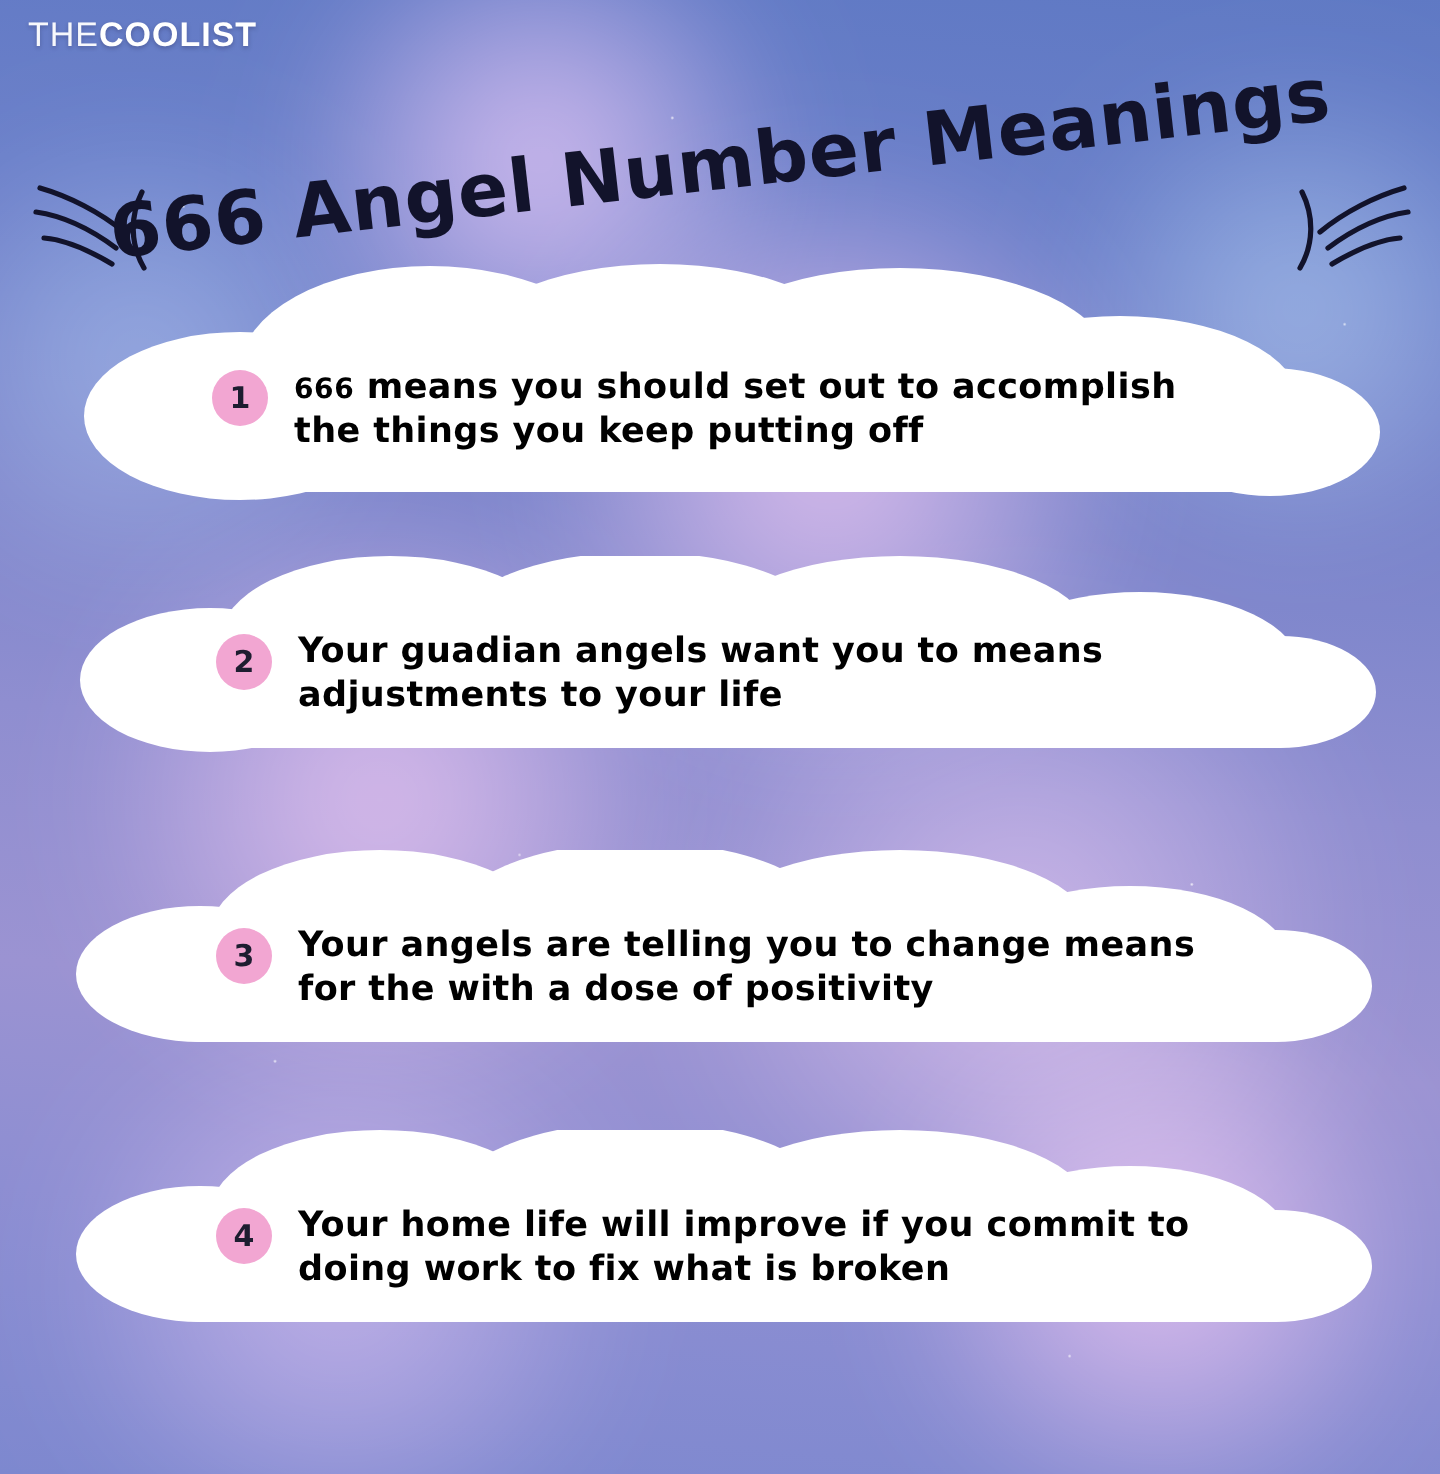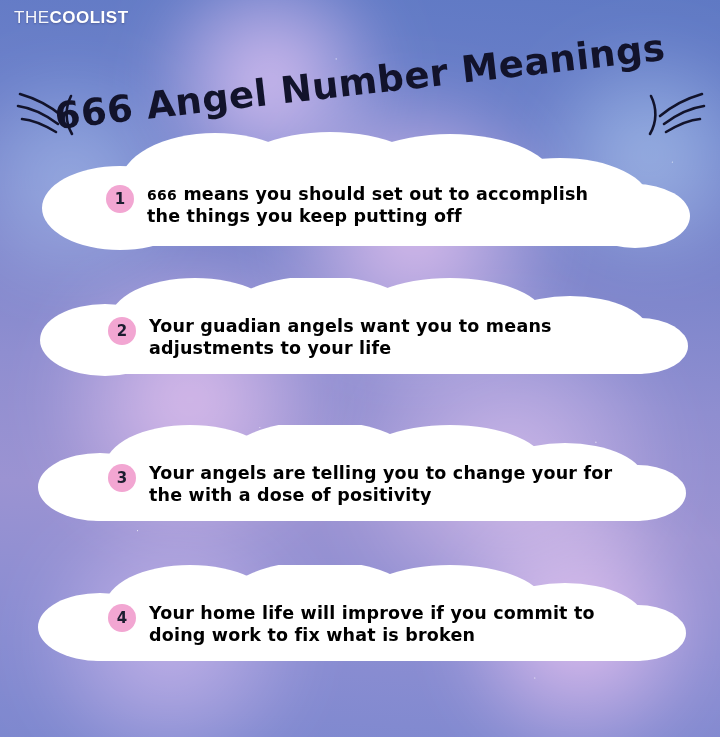--- a/index.html
+++ b/index.html
@@ -233,21 +233,21 @@
         <ellipse cx="190" cy="42" rx="85" ry="42"></ellipse>
         <ellipse cx="320" cy="36" rx="95" ry="40"></ellipse>
         <ellipse cx="450" cy="40" rx="95" ry="40"></ellipse>
         <ellipse cx="565" cy="56" rx="80" ry="38"></ellipse>
         <ellipse cx="638" cy="68" rx="48" ry="28"></ellipse>
         <rect x="78" y="52" width="580" height="44" rx="22"></rect>
       </g>
     </svg>
     <div class="cloud-content" style="left:108px; top:38px;">
       <div class="badge">3</div>
-      <div class="cloud-text">Your angels are telling you to change your for the with a dose of positivity</div>
+      <div class="cloud-text">Your angels are telling you to change means for the with a dose of positivity</div>
     </div>
   </div>
 
   <div class="cloud-row" style="top:565px;height:120px;">
     <svg class="cloud-svg" width="720" height="120" viewBox="0 0 720 120">
       <g fill="#ffffff">
         <ellipse cx="100" cy="62" rx="62" ry="34"></ellipse>
         <ellipse cx="190" cy="42" rx="85" ry="42"></ellipse>
         <ellipse cx="320" cy="36" rx="95" ry="40"></ellipse>
         <ellipse cx="450" cy="40" rx="95" ry="40"></ellipse>

